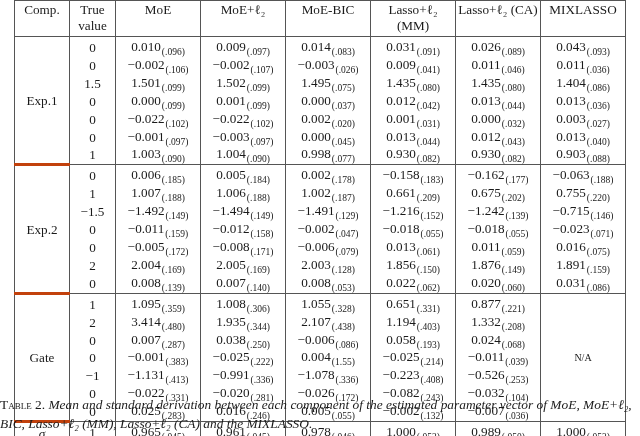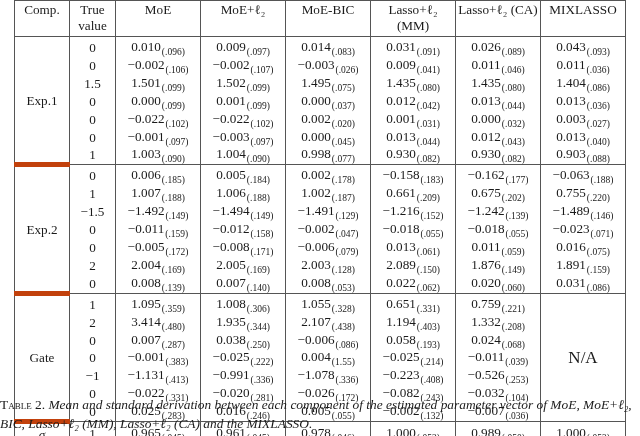--- a/index.html
+++ b/index.html
@@ -9,29 +9,29 @@
           font-size: 13.2px; line-height: 15.9px; }
   td, th { border: 1px solid #555; padding: 0 2px; text-align: center; vertical-align: middle;
            font-weight: normal; white-space: nowrap; }
   thead th { vertical-align: top; height: 34px; padding-top: 1px; line-height: 16px; font-family: Liberation Serif, serif; }
   .c-comp { width: 50px; }
   .c-true { width: 41px; }
   .c-val { width: 80px; }
   tbody.group td { border-top: none; border-bottom: none; }
   tbody.group tr:first-child td { border-top: 1.5px solid #444; padding-top: 2px; }
   tbody.group tr:last-child td { border-bottom: 1px solid #555; }
-  tbody.group td.comp { border-bottom: 5px solid #c2410c; }
+  tbody.group td.comp { border-bottom: 3px solid #c2410c; }
   tbody.sigma td { border-top: 1.5px solid #444; height: 21px; }
   .sd { font-size: 9.5px; position: relative; top: 4px; margin-left: 1px; }
   .sigma-sym { font-style: italic; }
   .caption { position: absolute; left: 0; top: 395px; width: 640px; font-size: 13.4px;
              line-height: 19px; }
   .caption .lbl { font-variant: small-caps; font-style: normal; }
   .caption .txt { font-style: italic; }
-  .na { font-size: 17px; }
+  .na { font-size: 10px; }
 </style>
 </head>
 <body>
 
 <table>
   <thead>
     <tr>
       <th class="c-comp">Comp.</th>
       <th class="c-true" style="white-space:normal;">True value</th>
       <th class="c-val">MoE</th>
@@ -128,21 +128,21 @@
         <td><span>0.675</span><span class="sd">(.202)</span></td>
         <td><span>0.755</span><span class="sd">(.220)</span></td>
       </tr>
       <tr>
         <td>−1.5</td>
         <td><span>−1.492</span><span class="sd">(.149)</span></td>
         <td><span>−1.494</span><span class="sd">(.149)</span></td>
         <td><span>−1.491</span><span class="sd">(.129)</span></td>
         <td><span>−1.216</span><span class="sd">(.152)</span></td>
         <td><span>−1.242</span><span class="sd">(.139)</span></td>
-        <td><span>−1.489</span><span class="sd">(.146)</span></td>
+        <td><span>−0.715</span><span class="sd">(.146)</span></td>
       </tr>
       <tr>
         <td>0</td>
         <td><span>−0.011</span><span class="sd">(.159)</span></td>
         <td><span>−0.012</span><span class="sd">(.158)</span></td>
         <td><span>−0.002</span><span class="sd">(.047)</span></td>
         <td><span>−0.018</span><span class="sd">(.055)</span></td>
         <td><span>−0.018</span><span class="sd">(.055)</span></td>
         <td><span>−0.023</span><span class="sd">(.071)</span></td>
       </tr>
@@ -153,21 +153,21 @@
         <td><span>−0.006</span><span class="sd">(.079)</span></td>
         <td><span>0.013</span><span class="sd">(.061)</span></td>
         <td><span>0.011</span><span class="sd">(.059)</span></td>
         <td><span>0.016</span><span class="sd">(.075)</span></td>
       </tr>
       <tr>
         <td>2</td>
         <td><span>2.004</span><span class="sd">(.169)</span></td>
         <td><span>2.005</span><span class="sd">(.169)</span></td>
         <td><span>2.003</span><span class="sd">(.128)</span></td>
-        <td><span>2.089</span><span class="sd">(.150)</span></td>
+        <td><span>1.856</span><span class="sd">(.150)</span></td>
         <td><span>1.876</span><span class="sd">(.149)</span></td>
         <td><span>1.891</span><span class="sd">(.159)</span></td>
       </tr>
       <tr>
         <td>0</td>
         <td><span>0.008</span><span class="sd">(.139)</span></td>
         <td><span>0.007</span><span class="sd">(.140)</span></td>
         <td><span>0.008</span><span class="sd">(.053)</span></td>
         <td><span>0.022</span><span class="sd">(.062)</span></td>
         <td><span>0.020</span><span class="sd">(.060)</span></td>
@@ -175,21 +175,21 @@
       </tr>
     </tbody>
   <tbody class="group">
       <tr>
         <td class="comp" rowspan="7">Gate</td>
         <td>1</td>
         <td><span>1.095</span><span class="sd">(.359)</span></td>
         <td><span>1.008</span><span class="sd">(.306)</span></td>
         <td><span>1.055</span><span class="sd">(.328)</span></td>
         <td><span>0.651</span><span class="sd">(.331)</span></td>
-        <td><span>0.759</span><span class="sd">(.221)</span></td>
+        <td><span>0.877</span><span class="sd">(.221)</span></td>
         <td rowspan="7" class="na" style="border-bottom: 1px solid rgb(85, 85, 85);">N/A</td>
       </tr>
       <tr>
         <td>2</td>
         <td><span>3.414</span><span class="sd">(.480)</span></td>
         <td><span>1.935</span><span class="sd">(.344)</span></td>
         <td><span>2.107</span><span class="sd">(.438)</span></td>
         <td><span>1.194</span><span class="sd">(.403)</span></td>
         <td><span>1.332</span><span class="sd">(.208)</span></td>
       </tr>

